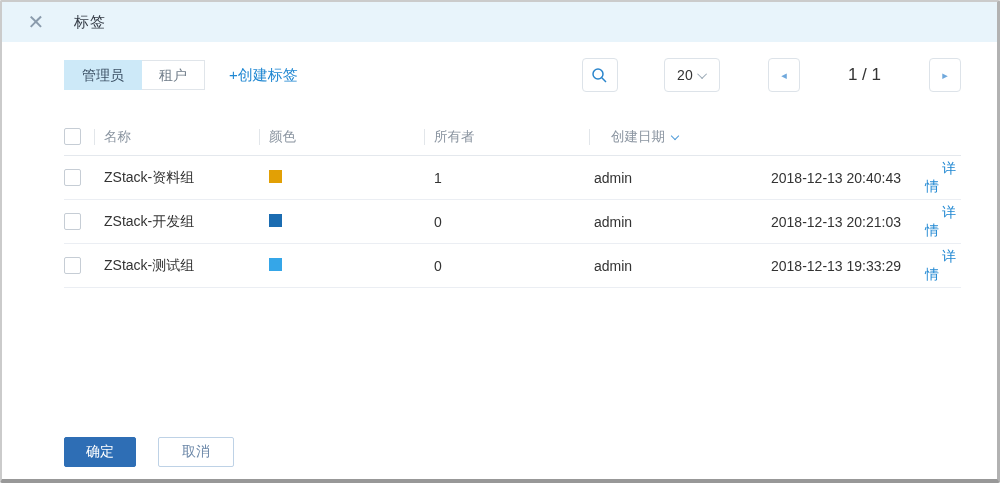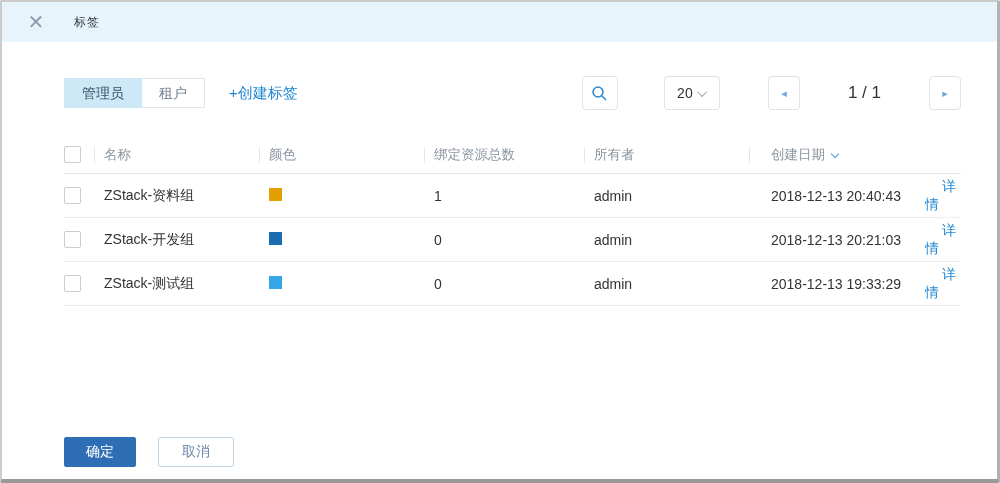--- a/index.html
+++ b/index.html
@@ -10,24 +10,24 @@
     border-radius:2px;overflow:hidden;
   }
   
   .dlg-header{
     height:40px;background:#e8f4fb;display:flex;align-items:center;padding-left:24px;
   }
   .close-x{
     color:#8a9bac;font-size:20px;line-height:1;cursor:pointer;width:20px;text-align:center;
     font-weight:400;
   }
-  .dlg-title{margin-left:28px;font-size:12px;color:#333a45;letter-spacing:1px;}
+  .dlg-title{margin-left:28px;font-size:15px;color:#333a45;letter-spacing:1px;}
   
   .content{padding:0 36px 0 62px;}
-  .toolbar{margin-top:34px;display:flex;align-items:center;height:34px;justify-content:flex-end;}
+  .toolbar{margin-top:16px;display:flex;align-items:center;height:34px;justify-content:flex-end;}
   .tabs{display:flex;height:30px;}
   .tab{
     height:30px;line-height:28px;padding:0 17px;font-size:14px;cursor:pointer;
     border:1px solid #e0e5ea;background:#fff;color:#6e7b88;
   }
   .tab.active{background:#cde9f8;border-color:#cde9f8;color:#3d5266;}
   .tab + .tab{border-left:none;}
   .create-link{margin-left:24px;font-size:15px;color:#1f87d2;cursor:pointer;}
   .tb-right{margin-left:auto;display:flex;align-items:center;gap:34px;}
   .icon-btn{
@@ -116,21 +116,20 @@
       </div>
     </div>
 
     <div class="tbl">
       <div class="trow head">
         <div class="c-check">
           <span class="cbx"></span>
         </div>
         <div class="c-name hcell">名称</div>
         <div class="c-color hcell">颜色</div>
-        <div class="c-count hcell">绑定资源总数</div>
         <div class="c-owner hcell">所有者</div>
         <div class="c-date hcell date-head">
           <span>创建日期</span><span class="sort-chev"></span>
         </div>
         <div class="c-action"></div>
       </div>
 
       <div class="trow">
         <div class="c-check"><span class="cbx"></span></div>
         <div class="c-name">ZStack-资料组</div>

